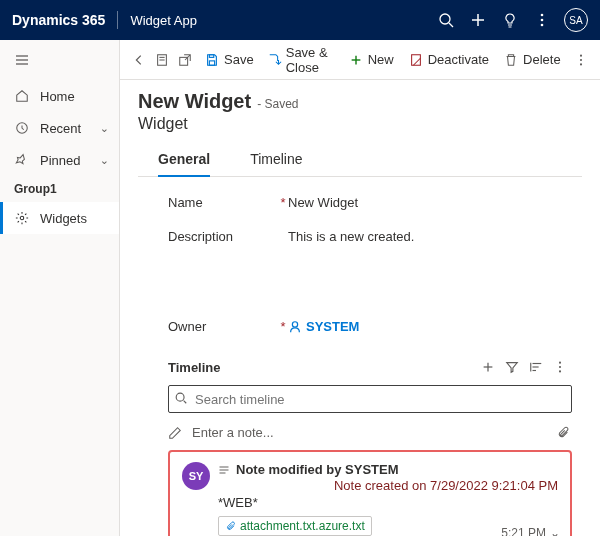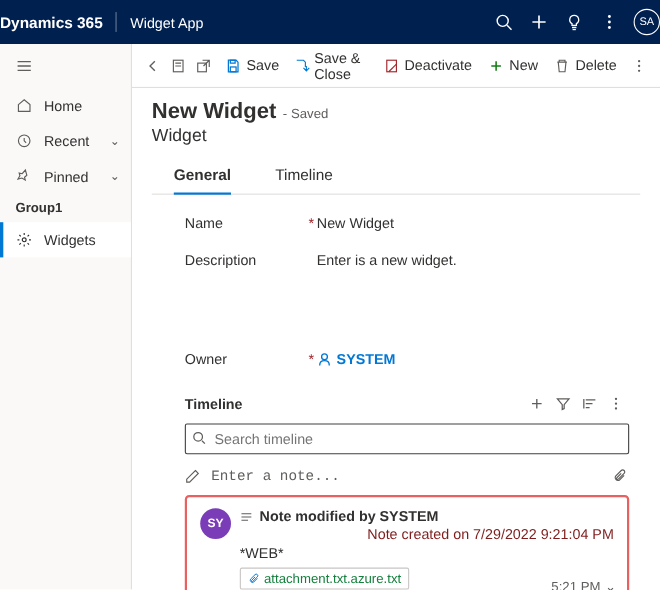--- a/index.html
+++ b/index.html
@@ -1,18 +1,18 @@
 <!DOCTYPE html>
 <html><head>
 <meta charset="utf-8">
 <style>
   * { box-sizing: border-box; margin: 0; padding: 0; }
   body { font-family: "Segoe UI", sans-serif; font-size: 13px; color: #323130; background: #fff; width: 600px; height: 536px; overflow: hidden; }
   
-  .topbar { background: #002050; color: #fff; height: 40px; display: flex; align-items: center; padding: 0 0; }
+  .topbar { background: #002050; color: #fff; height: 40px; display: flex; align-items: center; padding: 0 12px; }
   .topbar .brand { font-weight: 600; font-size: 14px; }
   .topbar .divider { width: 1px; height: 18px; background: rgba(255,255,255,0.4); margin: 0 12px; }
   .topbar .appname { font-size: 13px; }
   .topbar .spacer { flex: 1; }
   .topbar .tb-icon { width: 32px; height: 32px; display: flex; align-items: center; justify-content: center; cursor: pointer; }
   .topbar .avatar { width: 24px; height: 24px; border: 1px solid #fff; border-radius: 50%; display: flex; align-items: center; justify-content: center; font-size: 10px; margin-left: 6px; cursor: pointer; }
   
   .shell { display: flex; height: calc(100% - 40px); }
   
   .sidebar { width: 120px; border-right: 1px solid #e1dfdd; background: #faf9f8; display: flex; flex-direction: column; }
@@ -50,21 +50,21 @@
   .fval.desc { min-height: 80px; }
   .owner-val { color: #0078d4; font-weight: 600; display: flex; align-items: center; gap: 4px; }
   
   .timeline { margin-top: 14px; padding: 0 10px 0 30px;}
   .tl-head { display: flex; align-items: center; font-weight: 600; font-size: 13px; margin-bottom: 6px; }
   .tl-head .spacer { flex: 1; }
   .tl-head .tl-ic { width: 24px; height: 24px; display: flex; align-items: center; justify-content: center; cursor: pointer; color: #605e5c; }
   .tl-search { position: relative; margin-bottom: 8px; }
   .tl-search input { width: 100%; height: 28px; border: 1px solid #404040; border-radius: 2px; padding: 0 8px 0 26px; font-size: 13px; }
   .tl-search .sic { position: absolute; left: 6px; top: 6px; color: #605e5c; }
-  .tl-entry { display: flex; align-items: center; padding: 4px 0 10px; gap: 8px; font-family: Liberation Mono, monospace; }
+  .tl-entry { display: flex; align-items: center; padding: 4px 0 10px; gap: 8px; }
   .tl-entry .pen { color: #605e5c; width: 16px; text-align: center; }
   .tl-entry .nph { color: #605e5c; font-size: 13px; flex: 1; }
   .tl-entry .clip { color: #605e5c; width: 16px; text-align: center; }
   
   .note-card { border: 2px solid #e86060; border-radius: 4px; padding: 10px 12px; display: flex; gap: 8px; position: relative; }
   .note-avatar { width: 28px; height: 28px; border-radius: 50%; background: #7b3cb8; color: #fff; font-size: 11px; font-weight: 600; display: flex; align-items: center; justify-content: center; flex-shrink: 0; }
   .note-body { flex: 1; font-size: 13px; }
   .note-title { display: flex; align-items: center; gap: 6px; font-weight: 600; }
   .note-sub { color: #7f1d1d; margin-top: 1px; text-align: right; }
   .note-web { margin: 2px 0 6px; }
@@ -197,35 +197,35 @@
           <span class="ci">
             <svg width="14" height="14" viewBox="0 0 16 16" fill="none" stroke="#0078d4" stroke-width="1.2">
               <path d="M2 2h7l2 2v5"></path>
               <path d="M9 10l3 3 3-3M12 13V8"></path>
             </svg>
           </span>
           <span>Save &amp; Close</span>
         </div>
       <div class="cmd">
           <span class="ci">
+            <svg width="14" height="14" viewBox="0 0 16 16" stroke="#107c10" stroke-width="1.6">
+              <line x1="8" y1="3" x2="8" y2="13"></line>
+              <line x1="3" y1="8" x2="13" y2="8"></line>
+            </svg>
+          </span>
+          <span>New</span>
+        </div>
+      <div class="cmd">
+          <span class="ci">
             <svg width="14" height="14" viewBox="0 0 16 16" fill="none" stroke="#a4262c" stroke-width="1.2">
               <rect x="3" y="2" width="10" height="12"></rect>
               <line x1="5" y1="14" x2="13" y2="6"></line>
             </svg>
           </span>
           <span>Deactivate</span>
-        </div>
-      <div class="cmd">
-          <span class="ci">
-            <svg width="14" height="14" viewBox="0 0 16 16" stroke="#107c10" stroke-width="1.6">
-              <line x1="8" y1="3" x2="8" y2="13"></line>
-              <line x1="3" y1="8" x2="13" y2="8"></line>
-            </svg>
-          </span>
-          <span>New</span>
         </div>
       <div class="cmd">
           <span class="ci">
             <svg width="14" height="14" viewBox="0 0 16 16" fill="none" stroke="#605e5c" stroke-width="1.2">
               <path d="M3 4h10M5 4V2h6v2M4 4l1 10h6l1-10"></path>
             </svg>
           </span>
           <span>Delete</span>
         </div>
       <div class="cspacer"></div>
@@ -254,21 +254,21 @@
 
       <div class="form-area">
         <div class="frow">
           <div class="flabel">Name</div>
           <div class="freq">*</div>
           <div class="fval">New Widget</div>
         </div>
         <div class="frow">
           <div class="flabel">Description</div>
           <div class="freq"></div>
-          <div class="fval desc">Enter is a new widget.</div>
+          <div class="fval desc">This is a new created.</div>
         </div>
         <div class="frow">
           <div class="flabel">Owner</div>
           <div class="freq">*</div>
           <div class="fval owner-val">
             <span>
                 <svg width="14" height="14" viewBox="0 0 16 16" fill="none" stroke="#0078d4" stroke-width="1.4">
                   <circle cx="8" cy="5" r="3"></circle>
                   <path d="M3 14c0-3 2-5 5-5s5 2 5 5"></path>
                 </svg>

